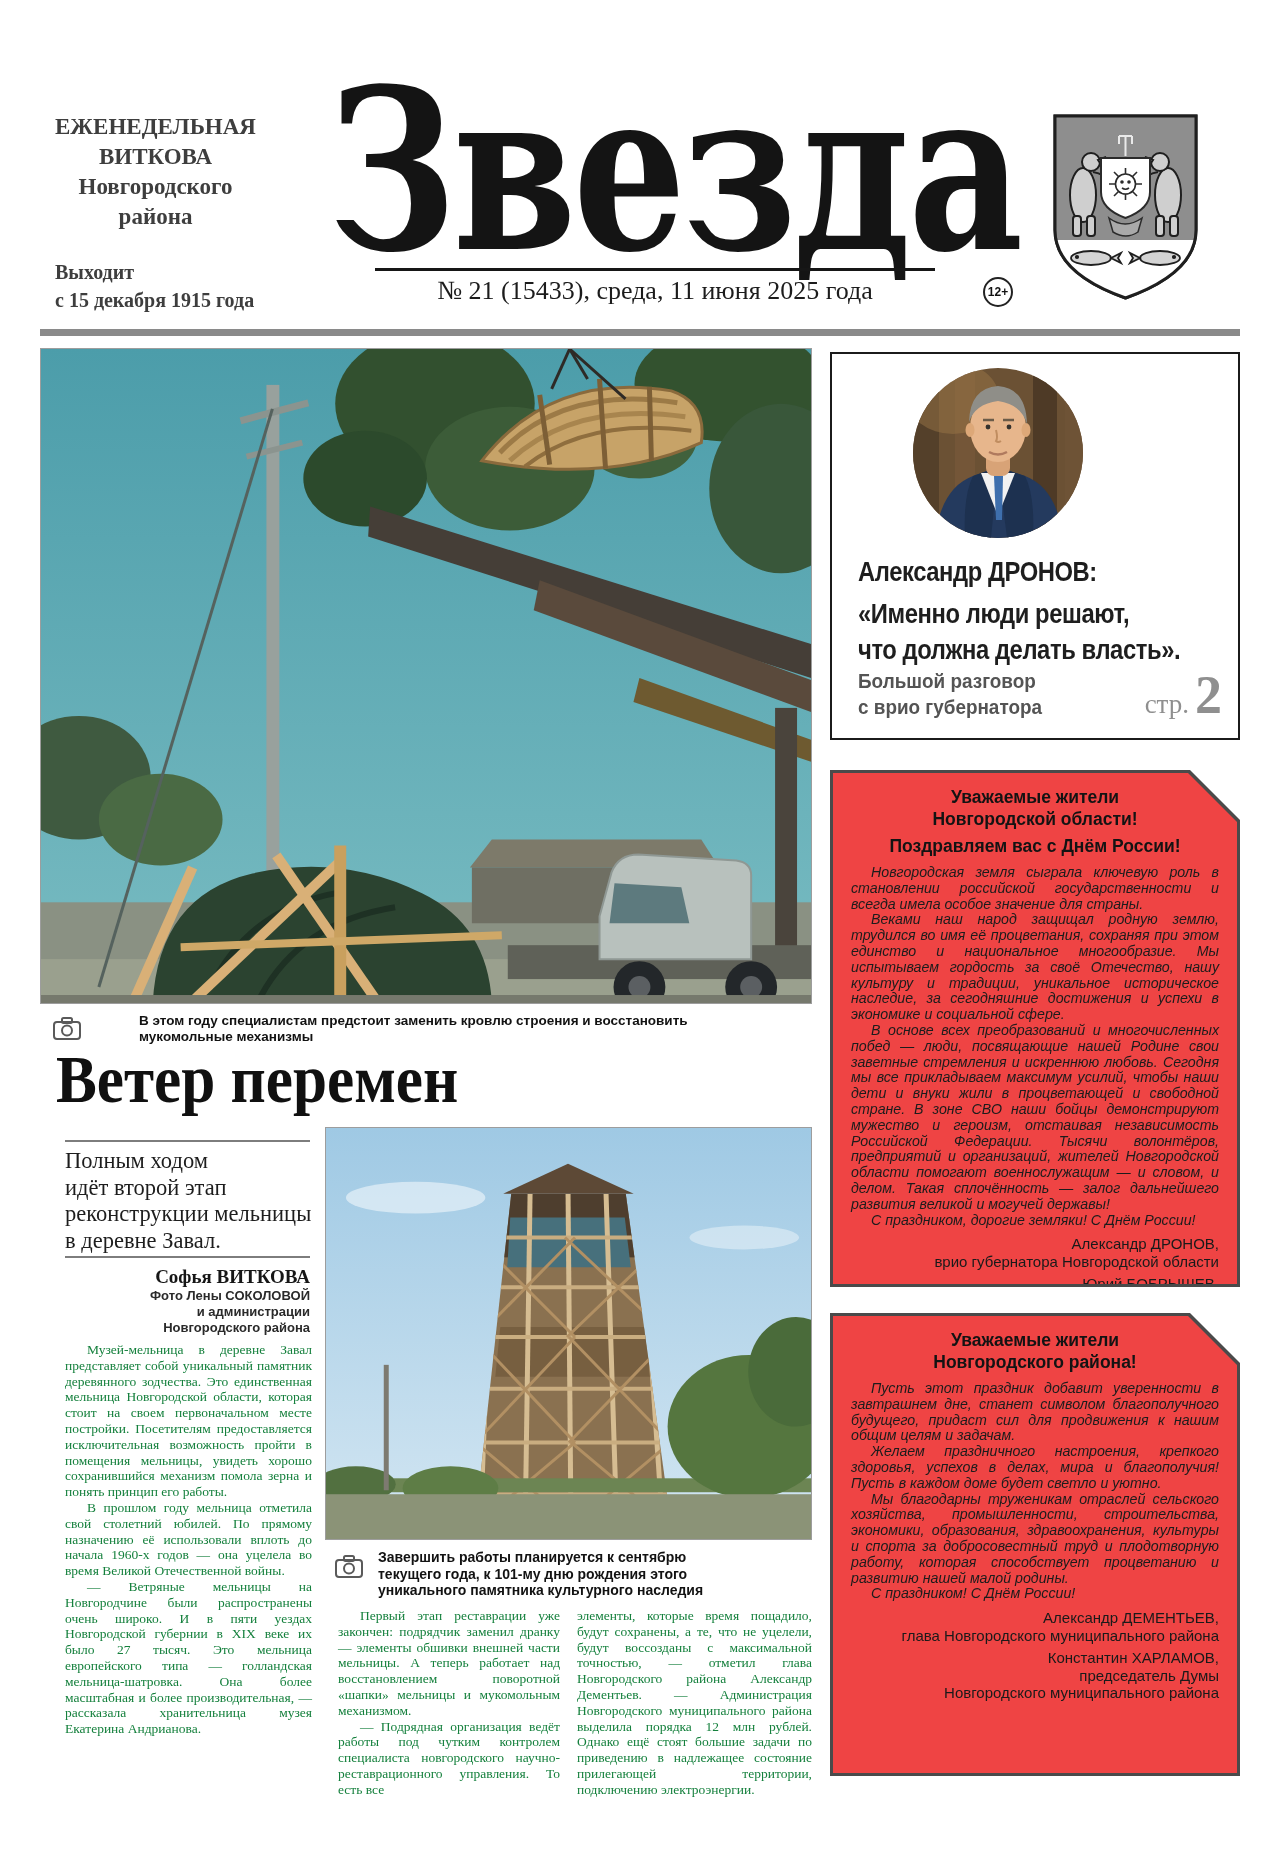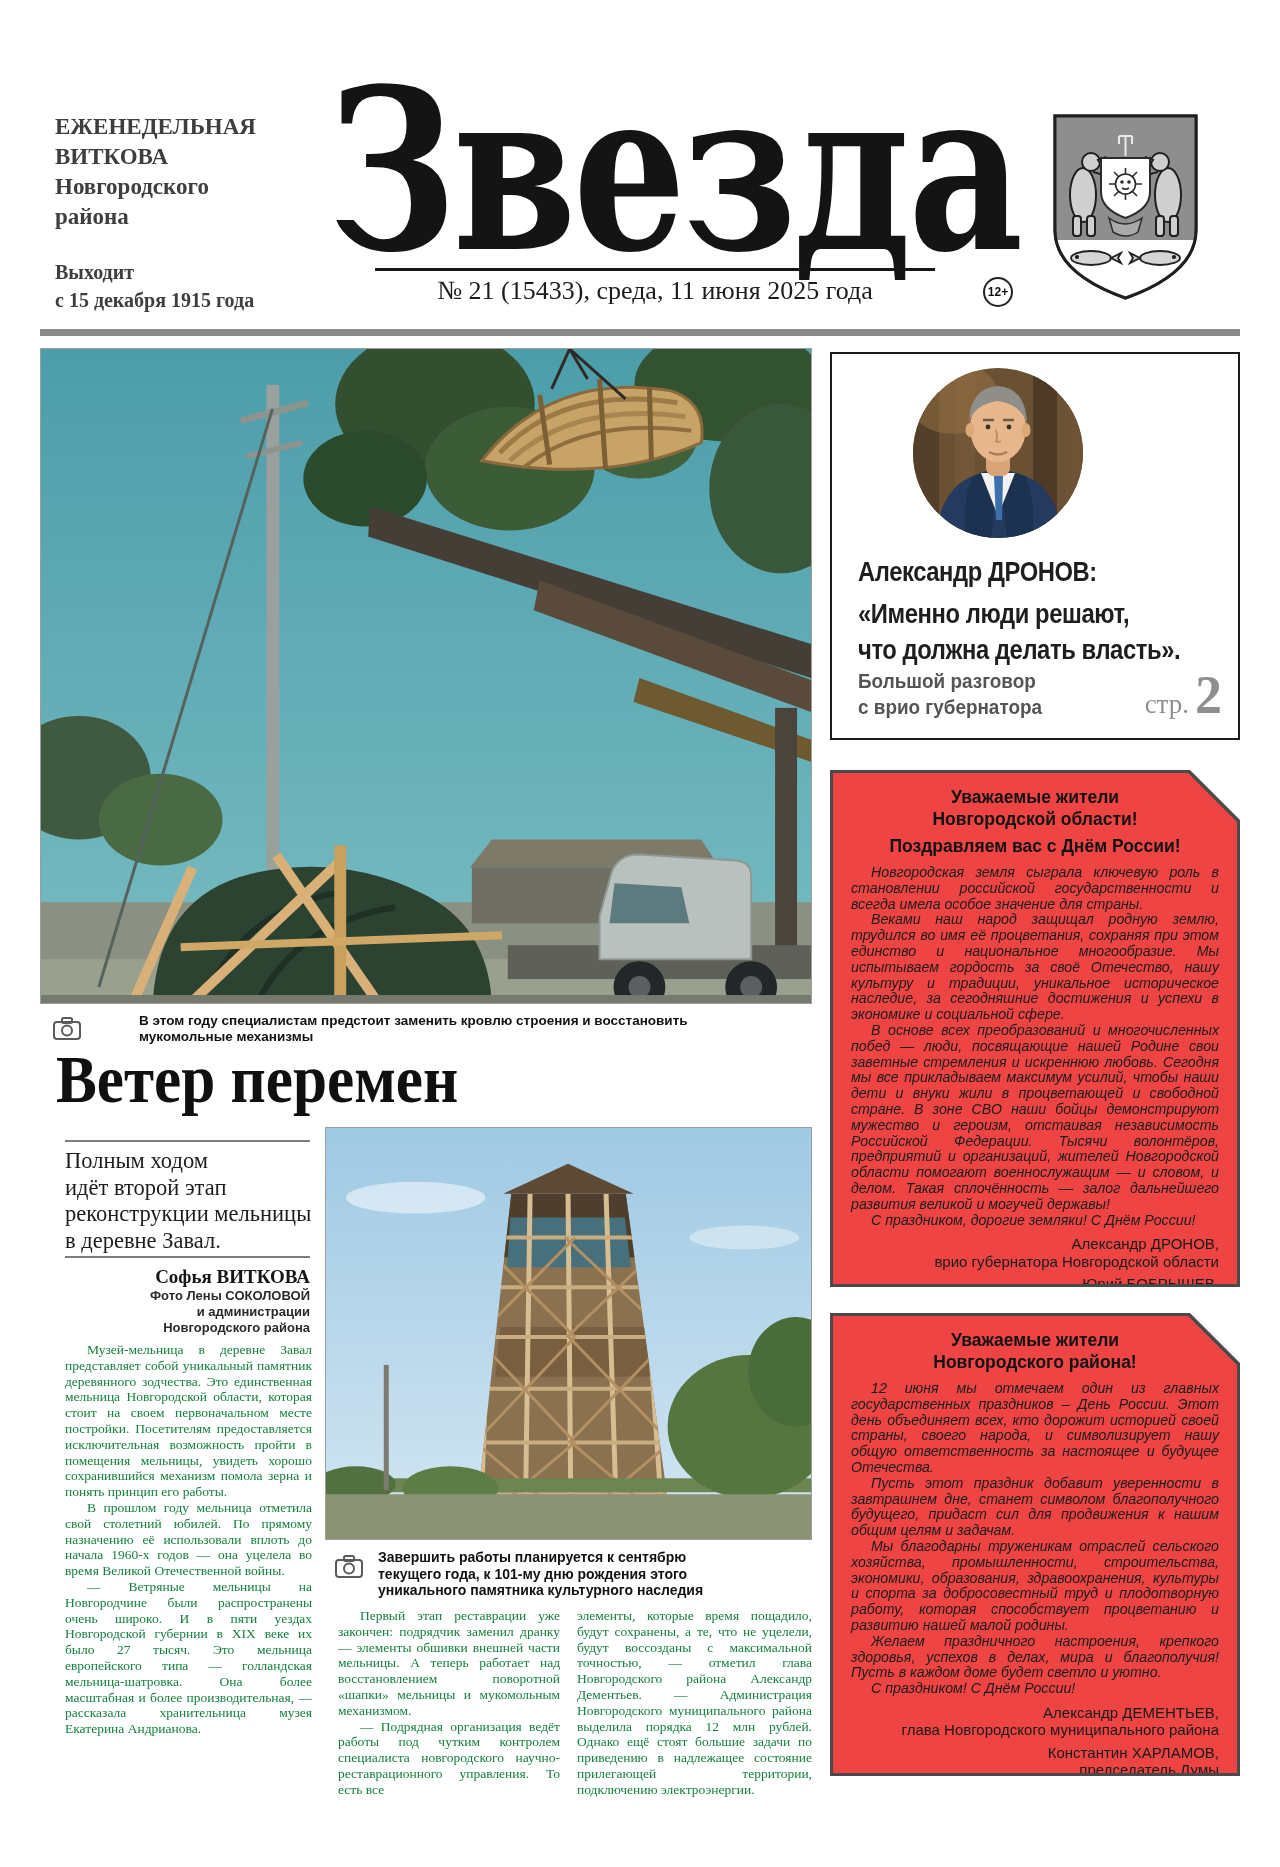--- a/index.html
+++ b/index.html
@@ -1,19 +1,19 @@
 <!DOCTYPE html>
 <html><head>
 <meta charset="utf-8">
 <style>
   html,body{margin:0;padding:0;background:#e8e8e8;}
   .page{position:relative;width:1280px;height:1867px;background:#ffffff;margin:0 auto;
         overflow:hidden;font-family:"Liberation Serif",serif;color:#151515;}
   
-  .tagline{position:absolute;left:55px;top:112px;font:700 23px/30px "Liberation Serif",serif;color:#3e3e3e;}
+  .tagline{position:absolute;left:55px;top:112px;font:700 23px/30px "Liberation Serif",serif;color:#3e3e3e;text-align:center;}
   .since{position:absolute;left:55px;top:258px;font:700 20px/28px "Liberation Serif",serif;color:#3e3e3e;}
   .masthead{position:absolute;left:260px;top:60px;width:680px;text-align:center;
             font:700 222px/1 "DejaVu Serif",serif;color:#141414;letter-spacing:-4px;
             transform:scaleX(.8);transform-origin:center top;}
   .masthead-rule{position:absolute;left:375px;top:268px;width:560px;height:3px;background:#161616;}
   .issue{position:absolute;left:355px;top:276px;width:600px;text-align:center;
          font:400 26px/30px "Liberation Serif",serif;color:#1c1c1c;}
   .age-badge{position:absolute;left:983px;top:277px;width:30px;height:30px;border:2px solid #222;
              border-radius:50%;box-sizing:border-box;display:flex;align-items:center;justify-content:center;
              font:700 12px "Liberation Sans",sans-serif;color:#111;background:#fff;}
@@ -421,24 +421,23 @@
     </div>
   </div>
 
   <div class="gbox gbox2">
     <div class="gbox-inner">
       <div class="gtitle">
         <div>Уважаемые жители</div>
         <div>Новгородского района!</div>
       </div>
       <div class="gbody">
-        <p>12 июня мы отмечаем один из главных государственных праздников – День России. Этот день объединяет всех, кто дорожит историей своей страны, своего народа, и символизирует нашу общую ответственность за настоящее и будущее Отечества.</p>
         <p>Пусть этот праздник добавит уверенности в завтрашнем дне, станет символом благополучного будущего, придаст сил для продвижения к нашим общим целям и задачам.</p>
+        <p>Желаем праздничного настроения, крепкого здоровья, успехов в делах, мира и благополучия! Пусть в каждом доме будет светло и уютно.</p>
         <p>Мы благодарны труженикам отраслей сельского хозяйства, промышленности, строительства, экономики, образования, здравоохранения, культуры и спорта за добросовестный труд и плодотворную работу, которая способствует процветанию и развитию нашей малой родины.</p>
-        <p>Желаем праздничного настроения, крепкого здоровья, успехов в делах, мира и благополучия! Пусть в каждом доме будет светло и уютно.</p>
         <p>С праздником! С Днём России!</p>
       </div>
       <div class="gsigs">
         <div class="sig-head">Александр ДЕМЕНТЬЕВ,</div>
         <div>глава Новгородского муниципального района</div>
         <div class="sig-head">Константин ХАРЛАМОВ,</div>
         <div>председатель Думы</div>
         <div>Новгородского муниципального района</div>
       </div>
     </div>

